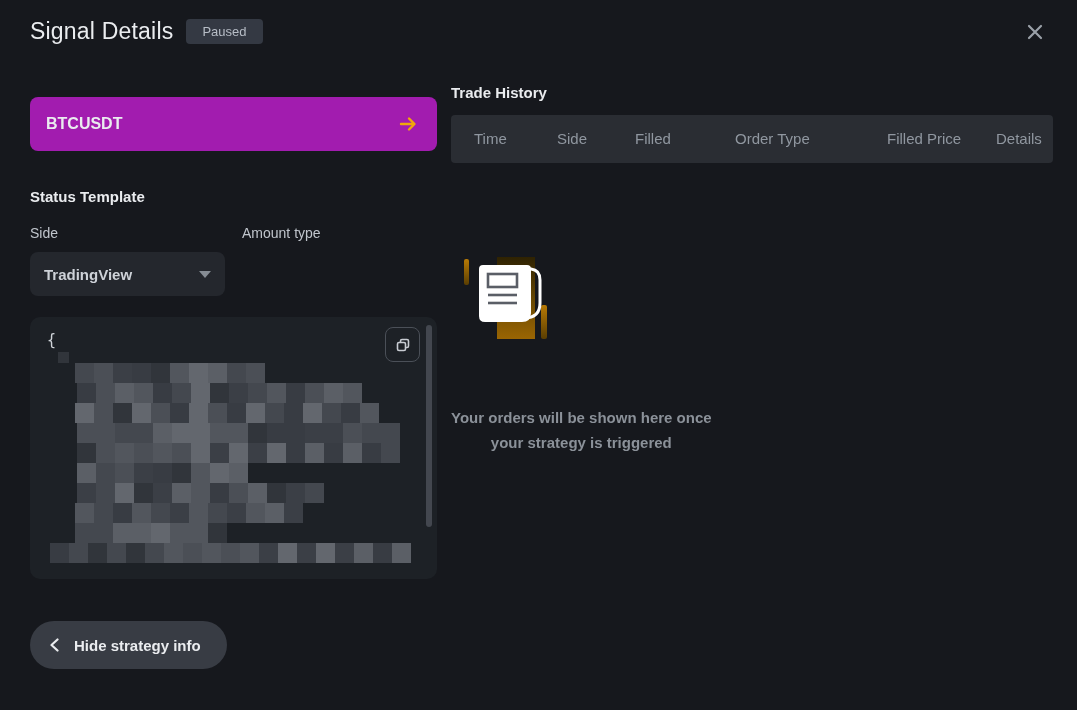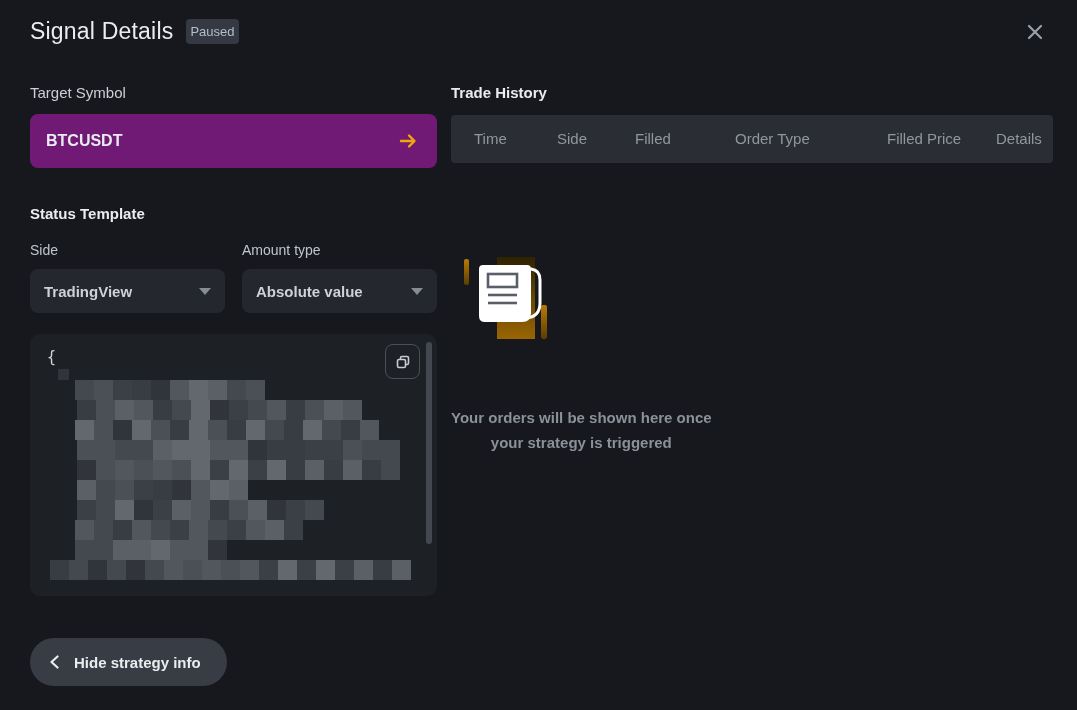--- a/index.html
+++ b/index.html
@@ -11,39 +11,39 @@
     overflow:hidden;
     position:relative;
   }
   .modal { width:1077px; height:710px; padding:18px 24px 16px 30px; position:relative; }
 
   
   .modal-header { display:flex; align-items:center; }
   .modal-title { font-size:23px; font-weight:400; letter-spacing:.2px; }
   .status-badge {
     margin-left:13px; background:#343943; color:#b7bdc6;
-    font-size:13px; padding:5px 4px; border-radius:4px; font-weight:400;
+    font-size:13px; padding:5px 16px; border-radius:4px; font-weight:400;
   }
   .close-btn {
     position:absolute; top:20px; right:30px; width:24px; height:24px;
     background:none; border:none; cursor:pointer; display:flex;
     align-items:center; justify-content:center;
   }
 
   
   .columns { display:flex; margin-top:39px; }
   .col-left { width:407px; flex:none; }
   .col-right { margin-left:14px; flex:1; min-width:0; }
 
   .section-label { font-size:15px; color:#ccd0d6; }
   .section-label.bold { font-weight:700; color:#eaecef; }
 
   
   .symbol-field {
-    margin-top:13px; height:54px; background:#701a75; border-radius:8px;
+    margin-top:13px; height:54px; background:#a21caf; border-radius:8px;
     display:flex; align-items:center; padding:0 16px; cursor:pointer;
   }
   .symbol-value { font-size:16px; font-weight:700; flex:1; }
   .symbol-arrow { width:24px; height:24px; border:none; background:none; cursor:pointer; display:flex; align-items:center; }
 
   
   .mt-heading { margin-top:37px; font-size:15px; font-weight:700; }
   .dropdown-row { display:flex; justify-content:space-between; margin-top:20px; }
   .dd-group { width:195px; }
   .dd-label { font-size:14px; color:#c0c5cc; }
@@ -115,21 +115,20 @@
       <svg width="20" height="20" viewBox="0 0 20 20">
           <path d="M4 4 L16 16 M16 4 L4 16" stroke="#9aa0a8" stroke-width="2.2" stroke-linecap="round"></path>
         </svg>
     </span>
   </button>
 
   <div class="columns">
 
     <div class="col-left">
 
-      <div class="section-label">Target Symbol</div>
 
       <div class="symbol-field">
         <span class="symbol-value">BTCUSDT</span>
         <span class="symbol-arrow">
           <svg width="22" height="22" viewBox="0 0 22 22">
               <path d="M4 11 H17 M12 5.5 L17.5 11 L12 16.5" stroke="#F0A70B" stroke-width="2.4" stroke-linecap="round" stroke-linejoin="round" fill="none"></path>
             </svg>
         </span>
       </div>
 
@@ -138,24 +137,20 @@
       <div class="dropdown-row">
         <div class="dd-group">
           <div class="dd-label">Side</div>
           <button class="dd-box">
             <span class="dd-value">TradingView</span>
             <span class="dd-caret"></span>
           </button>
         </div>
         <div class="dd-group">
           <div class="dd-label">Amount type</div>
-          <button class="dd-box">
-            <span class="dd-value">Absolute value</span>
-            <span class="dd-caret"></span>
-          </button>
         </div>
       </div>
 
       <div class="code-block">
         <span class="brace">{</span>
         <button class="copy-btn">
           <span style="display:flex">
             <svg width="18" height="18" viewBox="0 0 18 18">
               <rect x="6.5" y="3.5" width="8" height="8" rx="1.5" fill="none" stroke="#c8ccd2" stroke-width="1.6"></rect>
               <rect x="3.5" y="6.5" width="8" height="8" rx="1.5" fill="#1d2126" stroke="#c8ccd2" stroke-width="1.6"></rect>

